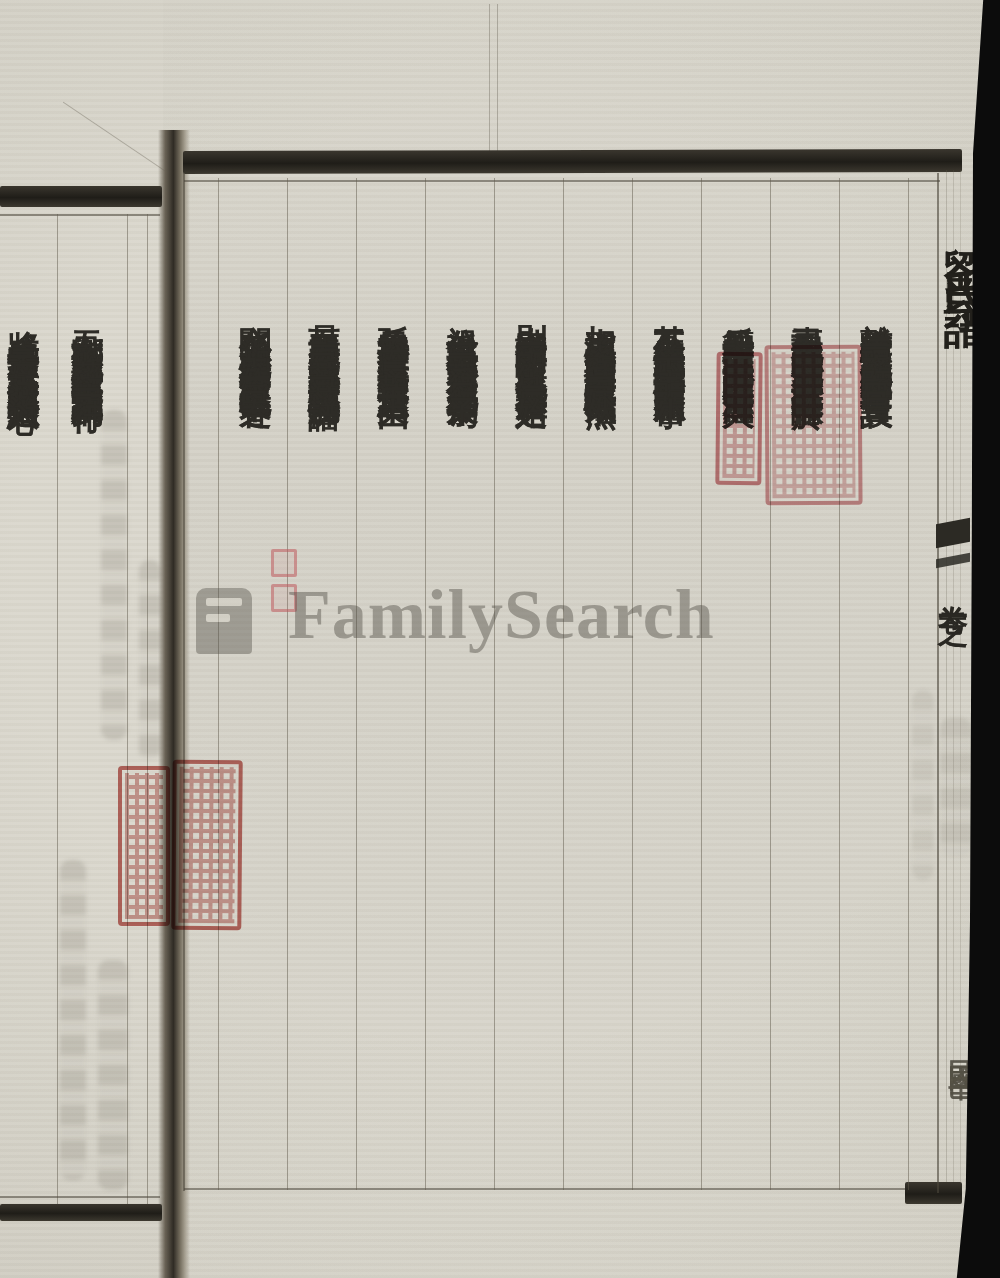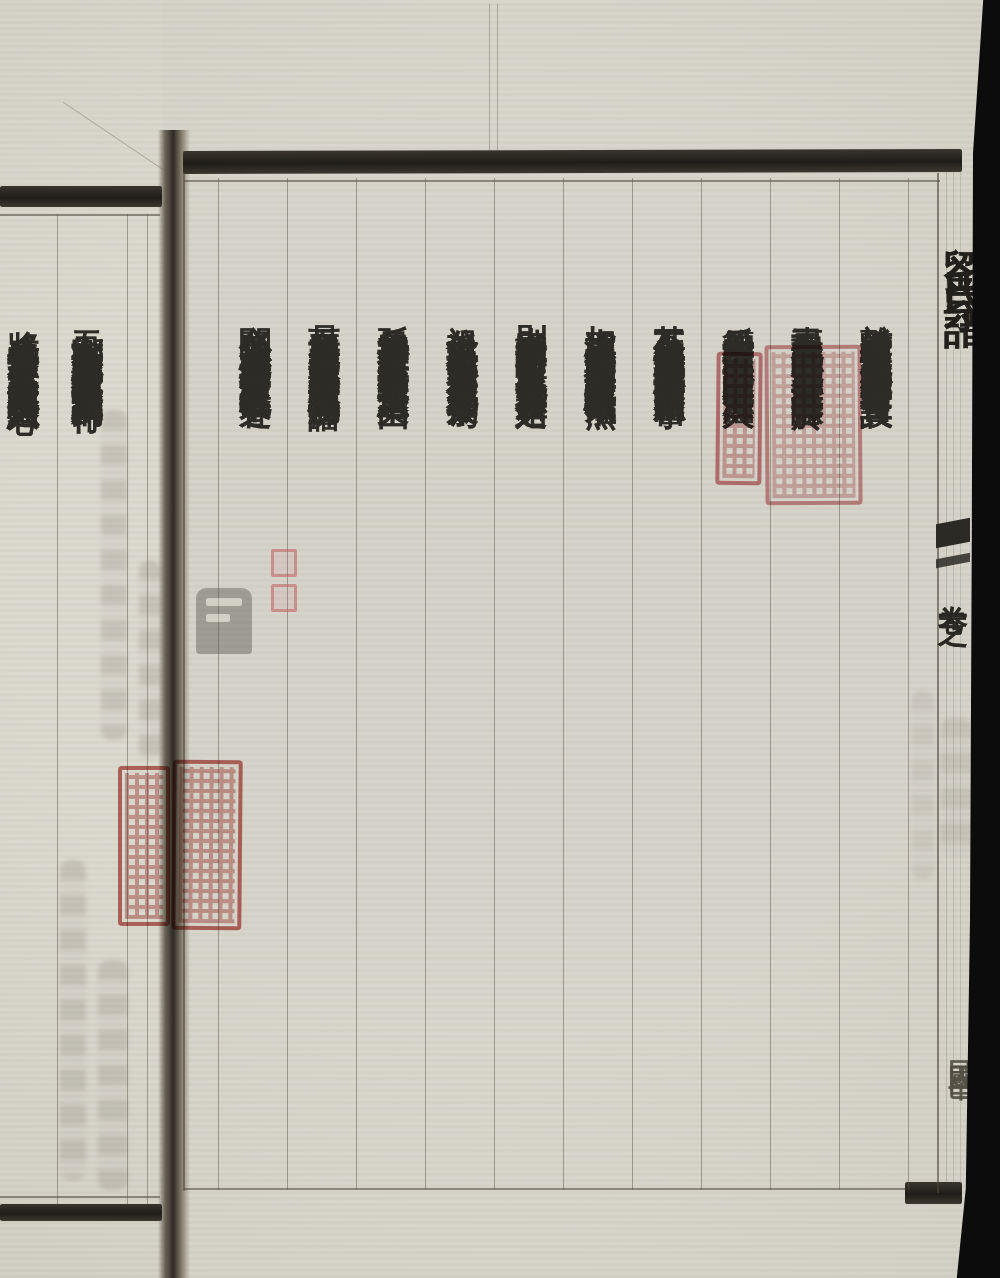--- a/index.html
+++ b/index.html
@@ -153,18 +153,19 @@
     <div class="bd"></div>
       <div class="inner"></div>
   </div>
   <div class="small-mark" style="left:271px;top:549px;">
     <span></span>
       <span></span>
   </div>
 
   <div class="watermark">
     <div class="wm-logo"></div>
+    <div class="wm-text">FamilySearch</div>
   </div>
 
   <div class="gutter"></div>
   <div class="black-edge"></div>
 
 </div>
 
 </body></html>

